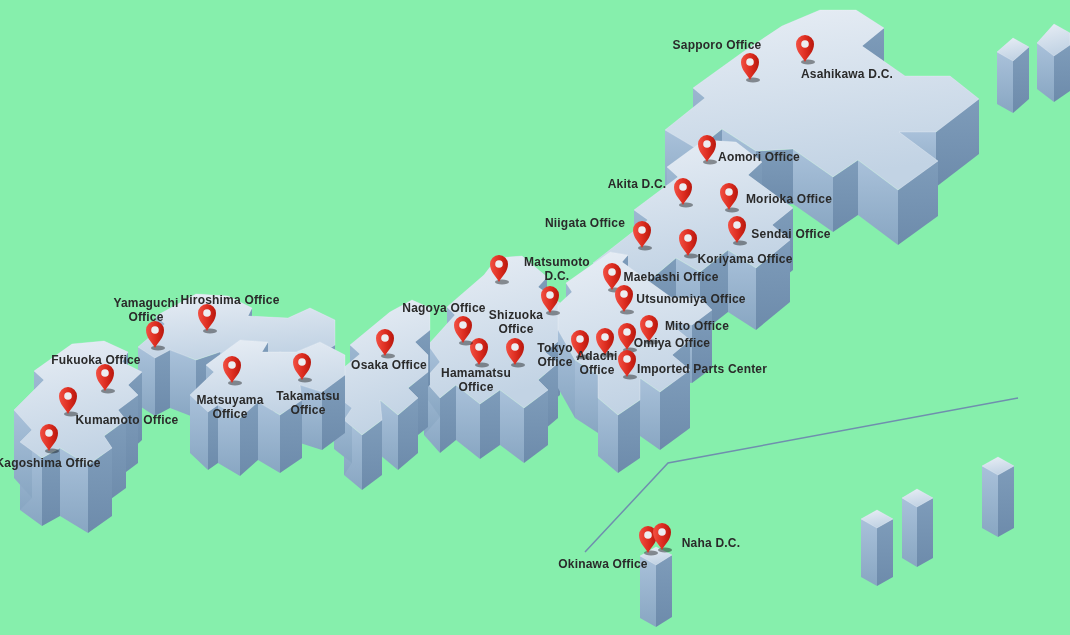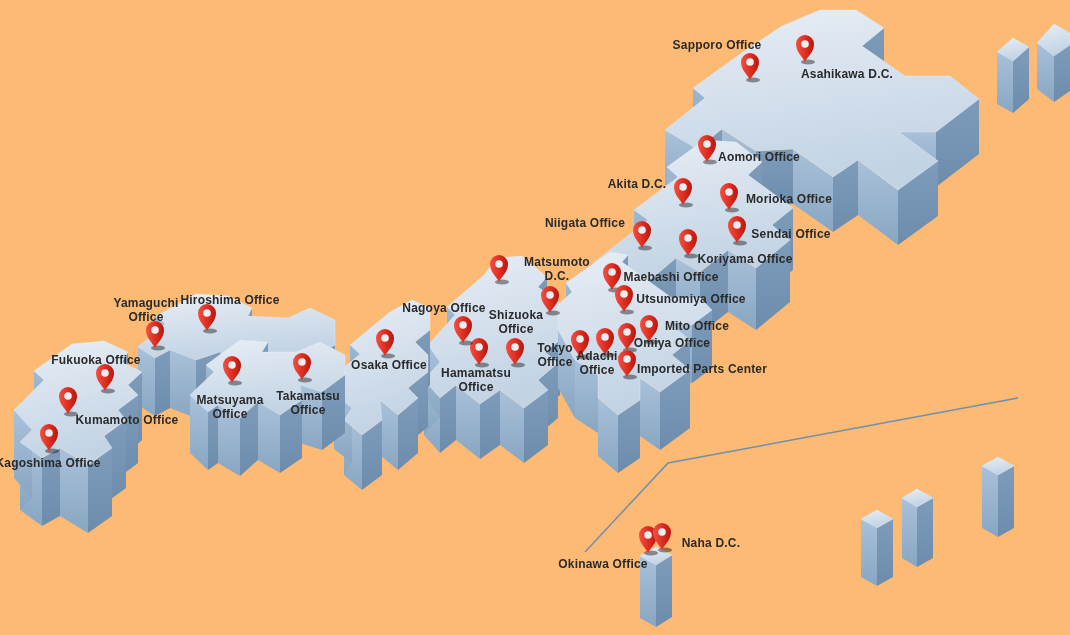--- a/index.html
+++ b/index.html
@@ -1,16 +1,16 @@
 <!DOCTYPE html>
 <html><head>
 <meta charset="utf-8">
 <style>
   html,body{margin:0;padding:0;background:#000;}
-  .stage{position:relative;width:1070px;height:635px;background:#fdba74;overflow:hidden;}
+  .stage{position:relative;width:1070px;height:635px;background:#86efac;overflow:hidden;}
   svg{position:absolute;left:0;top:0;}
   svg text{
     font-family:"Liberation Sans","DejaVu Sans",sans-serif;
     font-weight:bold;font-size:12px;fill:#2a2a2a;letter-spacing:.2px;
   }
 </style>
 </head>
 <body>
 
 <div class="stage">

